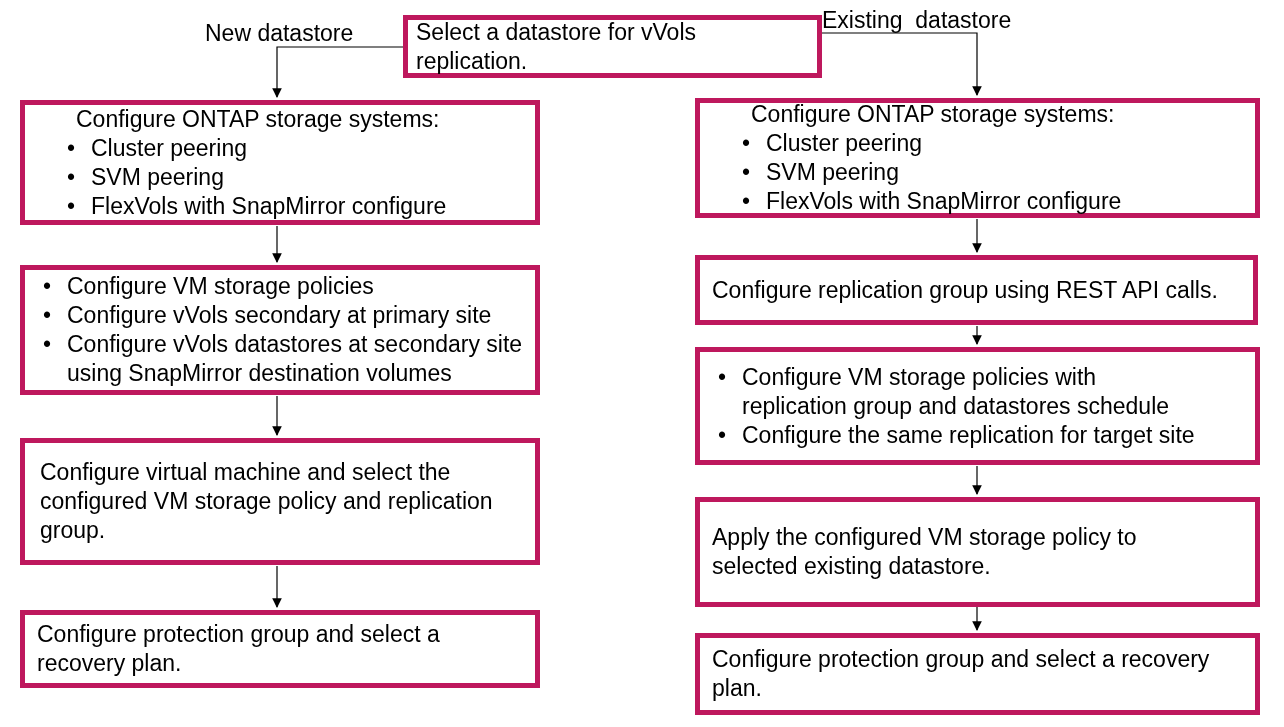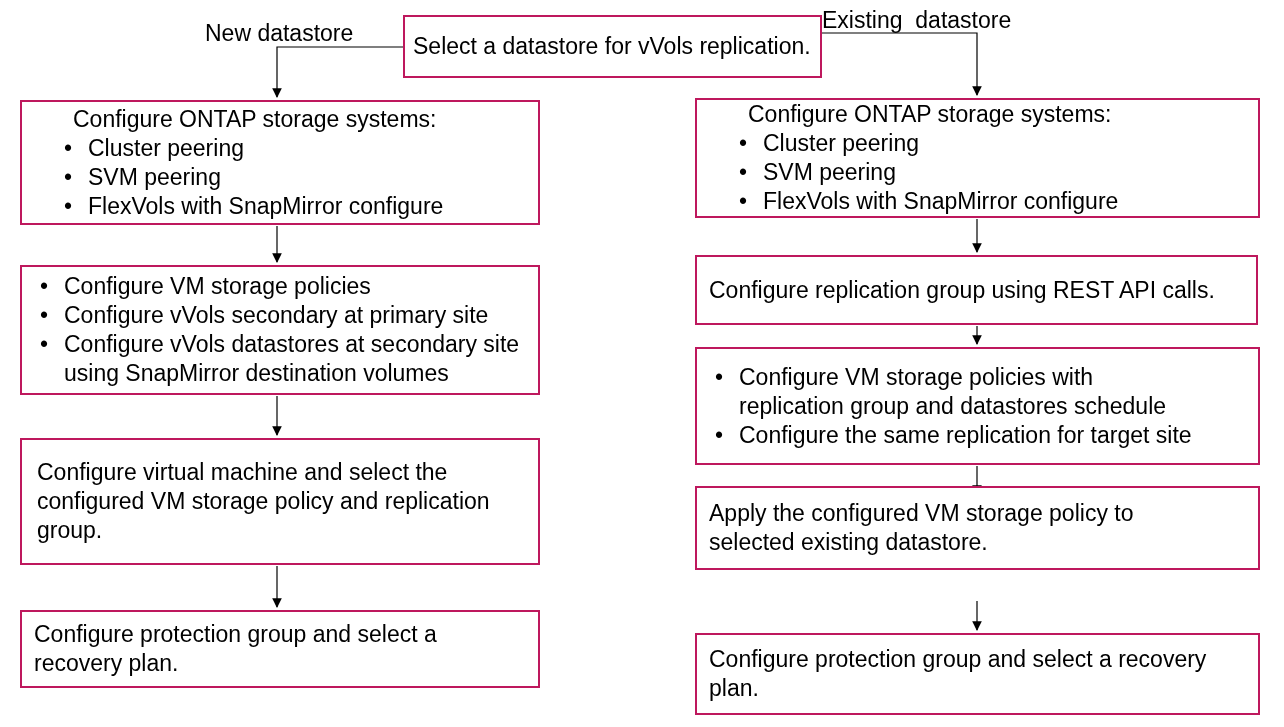--- a/index.html
+++ b/index.html
@@ -10,21 +10,21 @@
     height: 727px;
     background: #ffffff;
     font-family: "Liberation Sans", sans-serif;
     font-size: 23px;
     color: #000000;
     overflow: hidden;
   }
   .box {
     position: absolute;
     background: #ffffff;
-    border: 2px solid #be185d;
+    border: 5px solid #be185d;
     padding: 4px 12px;
     line-height: 29px;
     display: flex;
     flex-direction: column;
     justify-content: center;
   }
   .box-text { width: 100%; }
   .pad-right { padding-right: 30px; }
   .pad-right-lg { padding-right: 60px; }
   .box-title { line-height: 29px; margin-left: 39px; }
@@ -148,21 +148,21 @@
         <span class="dot">•</span>
         <span class="bullet-text">Configure VM storage policies with replication group and datastores schedule</span>
       </div>
       <div class="bullet-row">
         <span class="dot">•</span>
         <span class="bullet-text">Configure the same replication for target site</span>
       </div>
     </div>
   </div>
 
-  <div class="box" style="left:695px; top:486px; width:565px; height:84px;">
+  <div class="box" style="left:695px; top:497px; width:565px; height:110px;">
     <div class="box-text pad-right">Apply the configured VM storage policy to selected existing datastore.</div>
   </div>
 
   <div class="box" style="left:695px; top:633px; width:565px; height:82px;">
     <div class="box-text">Configure protection group and select a recovery plan.</div>
   </div>
 
 </div>
 
 </body></html>

